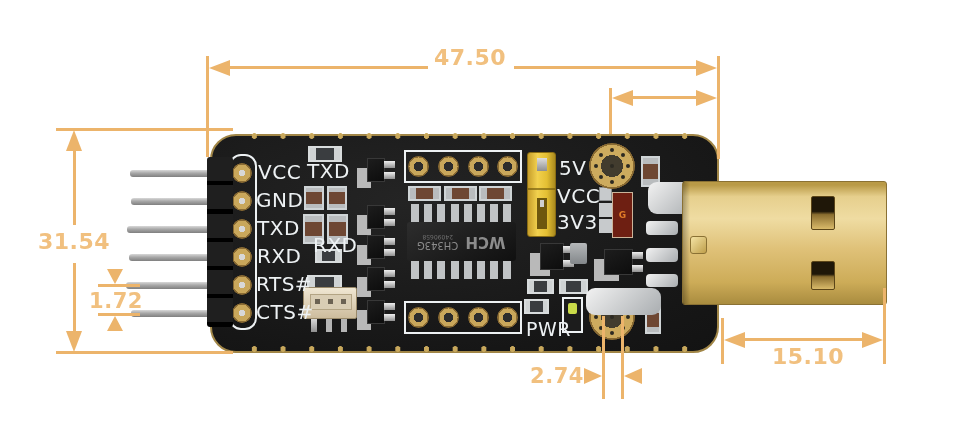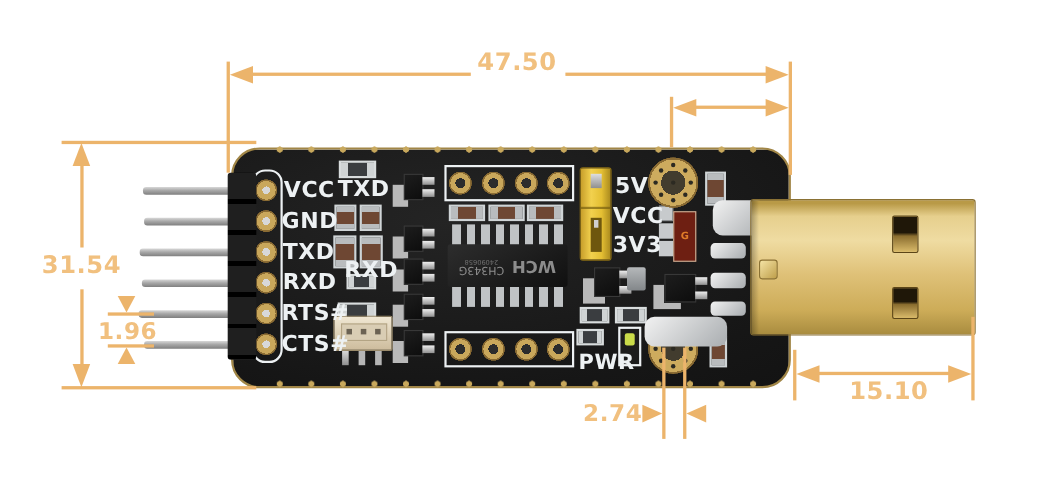--- a/index.html
+++ b/index.html
@@ -29,21 +29,21 @@
   .dlab{position:absolute;color:var(--dim-text);font-weight:600;font-size:22px;line-height:1;
         text-align:center;letter-spacing:.5px;}
   .unitlab{position:absolute;color:var(--unit-text);font-weight:700;font-size:24px;line-height:1;text-align:center;}
   
   .pcb{position:absolute;left:210px;top:134px;width:509px;height:219px;border-radius:26px;
        background:radial-gradient(130% 130% at 38% 30%,#242424 0%,#161616 55%,#0e0e0e 100%);
        border:2px solid #a18647;box-sizing:border-box;z-index:10;}
   .dotstrip{position:absolute;height:8px;z-index:12;
        background-image:radial-gradient(circle,#c8a85c 0 2.6px,rgba(0,0,0,0) 3px);
        background-size:28.7px 8px;background-repeat:repeat-x;}
-  .silk{position:absolute;color:var(--silk);font-weight:700;font-size:20px;line-height:1.05;
+  .silk{position:absolute;color:var(--silk);font-weight:400;font-size:20px;line-height:1.05;
         letter-spacing:.5px;z-index:22;}
   .silkbox{position:absolute;border:2px solid var(--silk);box-sizing:border-box;z-index:13;}
   .pad{position:absolute;width:21px;height:21px;border-radius:50%;z-index:16;
        background:radial-gradient(circle,#2c2c2c 0 4.5px,var(--pad-gold) 4.5px 9px,#8a6b33 9px 10.5px,rgba(0,0,0,0) 10.5px);}
   .pad20{position:absolute;width:20px;height:20px;border-radius:50%;z-index:16;
        background:radial-gradient(circle,#d8d8d8 0 3.5px,var(--pad-gold) 3.5px 8.5px,#8a6b33 8.5px 10px,rgba(0,0,0,0) 10px);}
   .mhole{position:absolute;width:46px;height:46px;border-radius:50%;z-index:15;
        background:radial-gradient(circle,#423c2e 0 11px,#cdab5e 11px 21px,#8a6b33 21px 23px,rgba(0,0,0,0) 23px);}
   .vias{position:absolute;left:21px;top:21px;width:4px;height:4px;border-radius:50%;background:#2c2a22;
        box-shadow:16px 0 0 #2c2a22,-16px 0 0 #2c2a22,0 16px 0 #2c2a22,0 -16px 0 #2c2a22,
@@ -235,21 +235,21 @@
   <div class="ah ah-u dimlayer" style="left:66px;top:130px;"></div>
   <div class="dl dimlayer" style="left:73px;top:150px;width:3px;height:75px;"></div>
   <div class="dl dimlayer" style="left:73px;top:263px;width:3px;height:70px;"></div>
   <div class="ah ah-d dimlayer" style="left:66px;top:331px;"></div>
   <div class="dlab dimlayer" style="left:22px;top:231px;width:104px;">31.54</div>
 
   <div class="ah ah-sd dimlayer" style="left:107px;top:269px;"></div>
   <div class="dl dimlayer" style="left:98px;top:284px;width:42px;height:3px;"></div>
   <div class="dl dimlayer" style="left:98px;top:313px;width:42px;height:3px;"></div>
   <div class="ah ah-su dimlayer" style="left:107px;top:316px;"></div>
-  <div class="dlab dimlayer" style="left:76px;top:291px;width:80px;font-size:21px;">1.96</div>
+  <div class="dlab dimlayer" style="left:76px;top:291px;width:80px;font-size:21px;">1.72</div>
 
   <div class="dl dimlayer" style="left:602px;top:316px;width:3px;height:83px;"></div>
   <div class="dl dimlayer" style="left:621px;top:316px;width:3px;height:83px;"></div>
   <div class="ah ah-sr dimlayer" style="left:584px;top:368px;"></div>
   <div class="ah ah-sl dimlayer" style="left:624px;top:368px;"></div>
   <div class="dlab dimlayer" style="left:517px;top:366px;width:80px;font-size:21px;">2.74</div>
 
   <div class="dl dimlayer" style="left:721px;top:318px;width:3px;height:46px;"></div>
   <div class="dl dimlayer" style="left:883px;top:288px;width:3px;height:76px;"></div>
   <div class="ah ah-l dimlayer" style="left:724px;top:332px;"></div>

